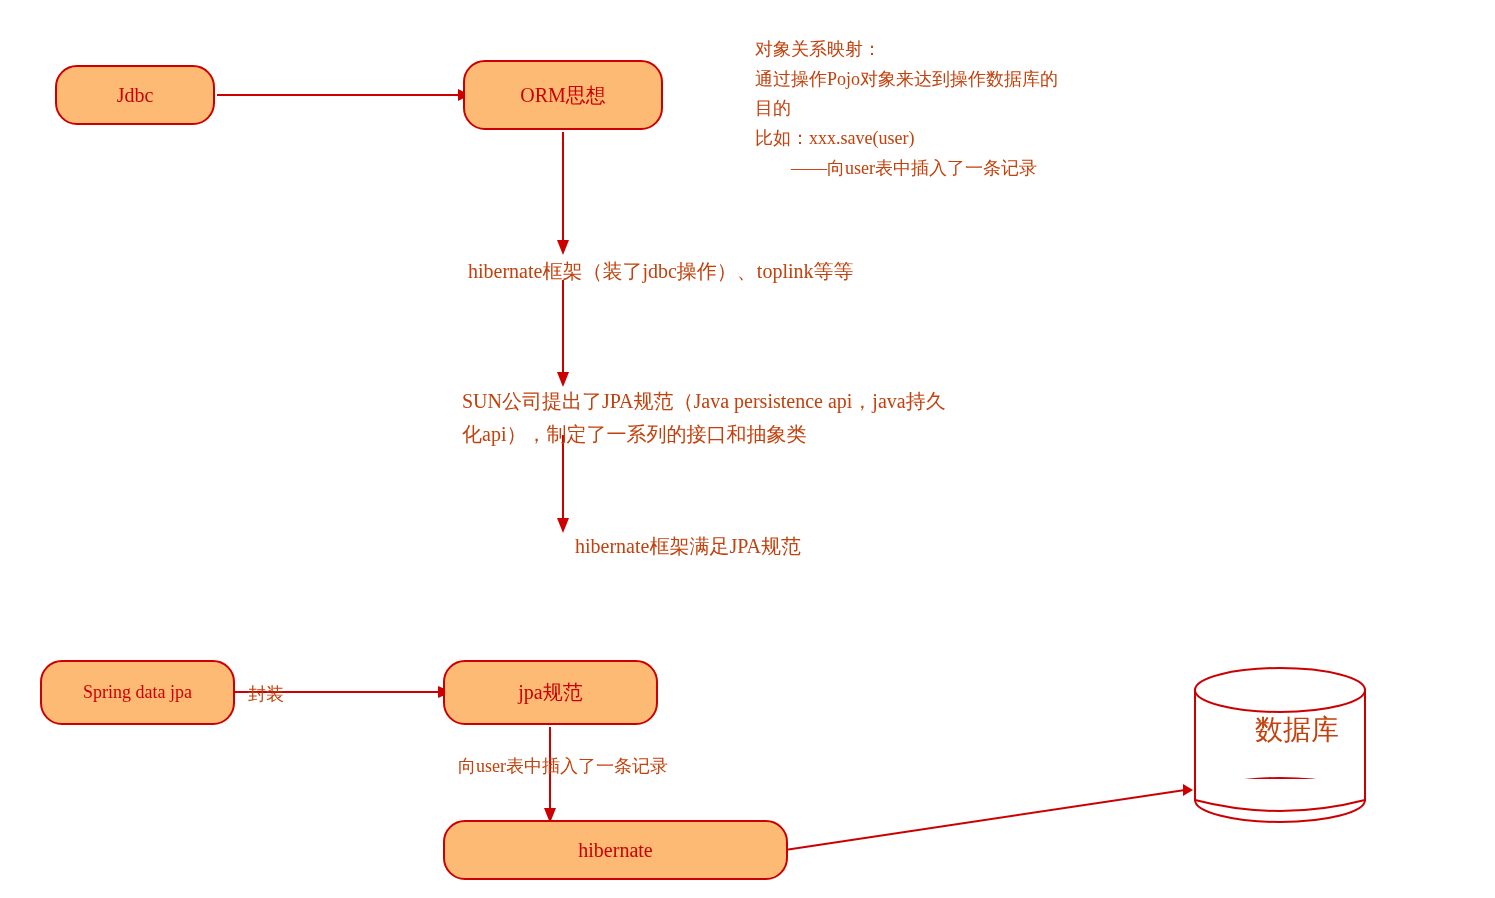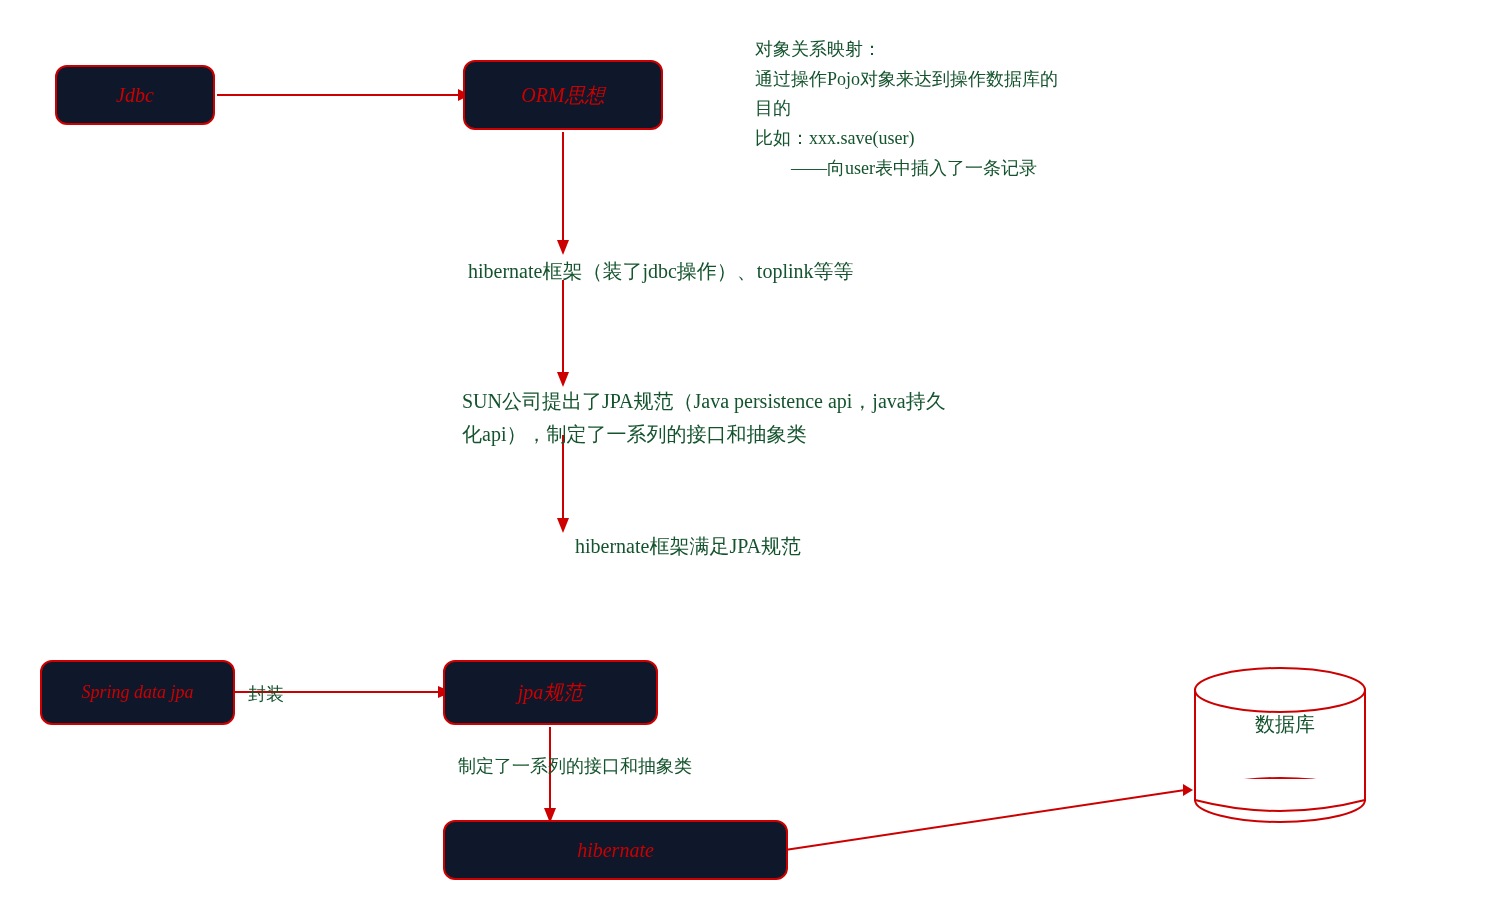--- a/index.html
+++ b/index.html
@@ -12,32 +12,31 @@
       overflow: hidden;
     }
     .diagram-container {
       position: relative;
       width: 1495px;
       height: 898px;
     }
     .box {
       position: absolute;
       border: 2px solid #cc0000;
-      border-radius: 12px;
+      border-radius: 22px;
       display: flex;
       align-items: center;
       justify-content: center;
       color: #cc0000;
       font-size: 18px;
-      background: #0f172a;
-      font-style: italic;
+      background: #fdba74;
     }
     .text-label {
       position: absolute;
-      color: #14532d;
+      color: #c2410c;
       font-size: 18px;
       line-height: 1.6;
     }
     
     .diagram-svg {
       position: absolute;
       top: 0;
       left: 0;
       width: 1495px;
       height: 898px;
@@ -108,38 +107,38 @@
 
   <div class="text-label" style="left:248px; top:680px; font-size:18px;">
     <span>封装</span>
   </div>
 
   <div class="box" style="left:443px; top:660px; width:215px; height:65px; font-size:20px;text-align:center;">
     <span>jpa规范</span>
   </div>
 
   <div class="text-label" style="left:458px; top:752px; font-size:18px;">
-    <span>制定了一系列的接口和抽象类</span>
+    <span>向user表中插入了一条记录</span>
   </div>
 
   <div class="box" style="left:443px; top:820px; width:345px; height:60px; font-size:20px;">
     <span>hibernate</span>
   </div>
 
 
   <svg style="position:absolute; left:1185px; top:660px;" width="200" height="165">
 
     <rect x="10" y="30" width="170" height="110" fill="white" stroke="#cc0000" stroke-width="2"></rect>
 
     <ellipse cx="95" cy="30" rx="85" ry="22" fill="white" stroke="#cc0000" stroke-width="2"></ellipse>
 
     <ellipse cx="95" cy="140" rx="85" ry="22" fill="white" stroke="#cc0000" stroke-width="2"></ellipse>
 
     <rect x="11" y="119" width="168" height="22" fill="white"></rect>
 
     <path d="M10,140 Q95,162 180,140" fill="white" stroke="#cc0000" stroke-width="2"></path>
   </svg>
 
-  <div class="text-label" style="left:1255px; top:708px; font-size:20px;">
+  <div class="text-label" style="left:1255px; top:708px; font-size:28px;">
     <span>数据库</span>
   </div>
 
 </div>
 
 </body></html>

